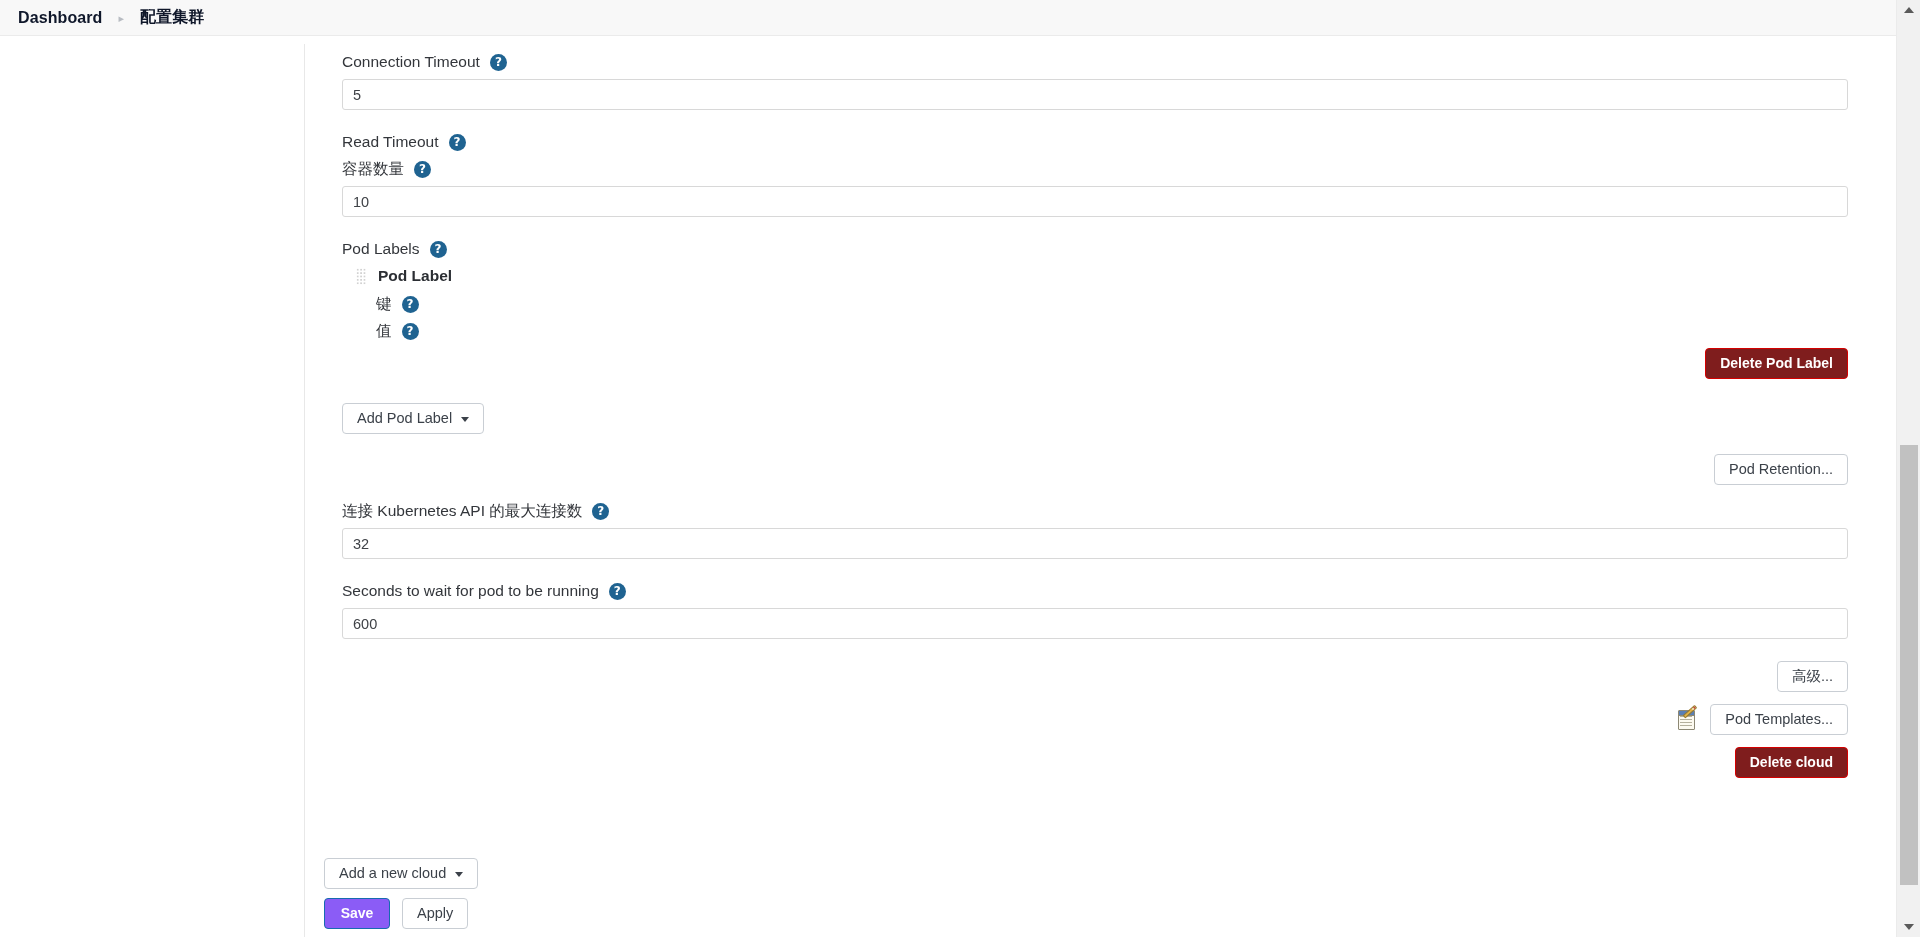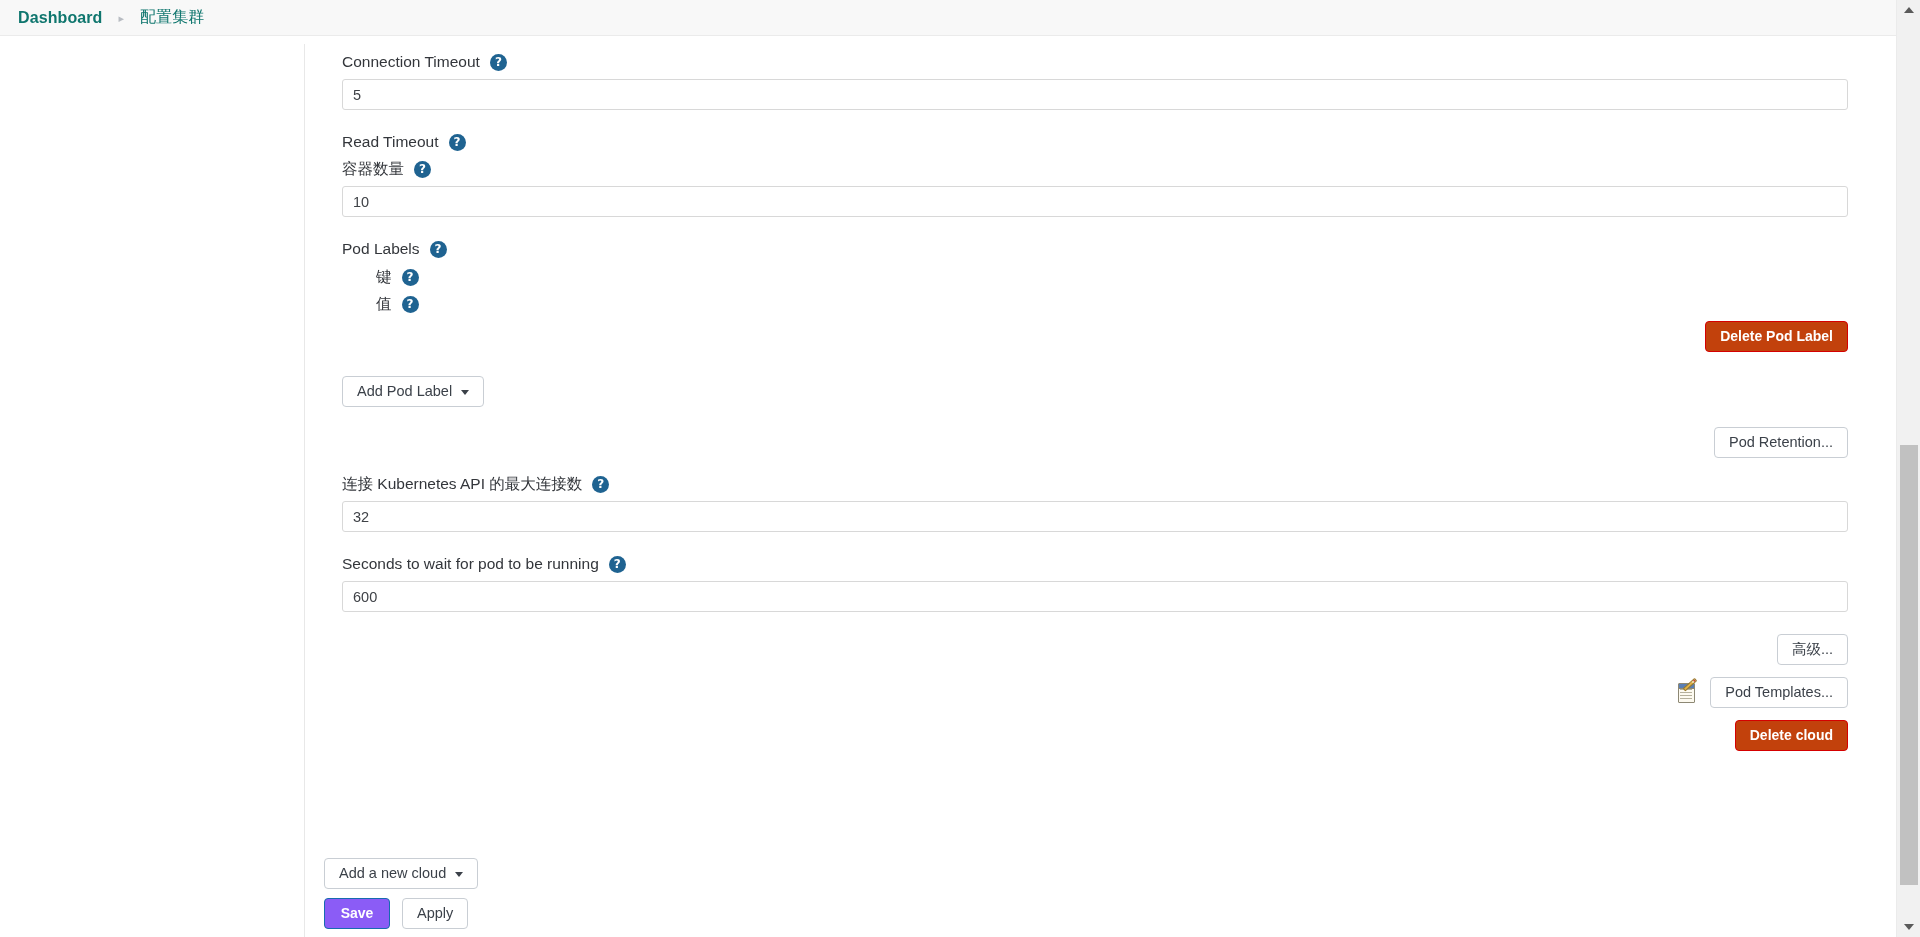--- a/index.html
+++ b/index.html
@@ -15,29 +15,29 @@
   
   #breadcrumb-bar {
     position: absolute; top: 0; left: 0;
     width: 1896px; height: 36px;
     background: #f8f8f8;
     border-bottom: 1px solid #ebebeb;
     display: flex; align-items: center;
     padding-left: 18px;
   }
   .crumb {
-    font-size: 16px; font-weight: 700; color: #0f766e;
+    font-size: 16px; font-weight: 700; color: #0f172a;
     letter-spacing: .1px;
   }
   .crumb.link { cursor: pointer; }
   .crumb-sep {
     margin: 0 16px; color: #b8bcc2; font-size: 11px;
     position: relative; top: 1px;
   }
-  .crumb.cn { font-weight: 400; }
+  .crumb.cn { font-weight: 700; }
 
   
   #page-body {
     position: absolute; top: 44px; left: 0;
     width: 1896px; height: 901px;
     background: #ffffff;
   }
   #side-panel {
     position: absolute; top: 0; left: 0;
     width: 305px; height: 901px;
@@ -123,21 +123,21 @@
     border-radius: 4px;
     padding: 0 14px;
     height: 31px;
     line-height: 29px;
     cursor: pointer;
     white-space: nowrap;
     display: inline-flex; align-items: center; justify-content: center;
     user-select: none;
   }
   .btn-danger {
-    background: #c2410c;
+    background: #7f1d1d;
     color: #ffffff;
     border: 1px solid #d50000;
   }
   .btn-default {
     background: #ffffff;
     color: #3b4149;
     border: 1px solid #c9ced4;
     font-weight: 400;
     font-size: 14.5px;
   }
@@ -276,20 +276,24 @@
       <input class="text-input" type="text" value="10" style="">
 
       <div class="field-label">
         <span>Pod Labels</span>
         <span class="help-icon">
             <span>?</span>
           </span>
       </div>
 
       <div class="repeat-block">
+        <div class="repeat-header">
+          <div class="drag-handle"></div>
+          <span class="repeat-title">Pod Label</span>
+        </div>
 
         <div class="repeat-body">
           <div class="field-label sub">
             <span>键</span>
             <span class="help-icon">
                 <span>?</span>
               </span>
           </div>
 
           <div class="field-label sub">

